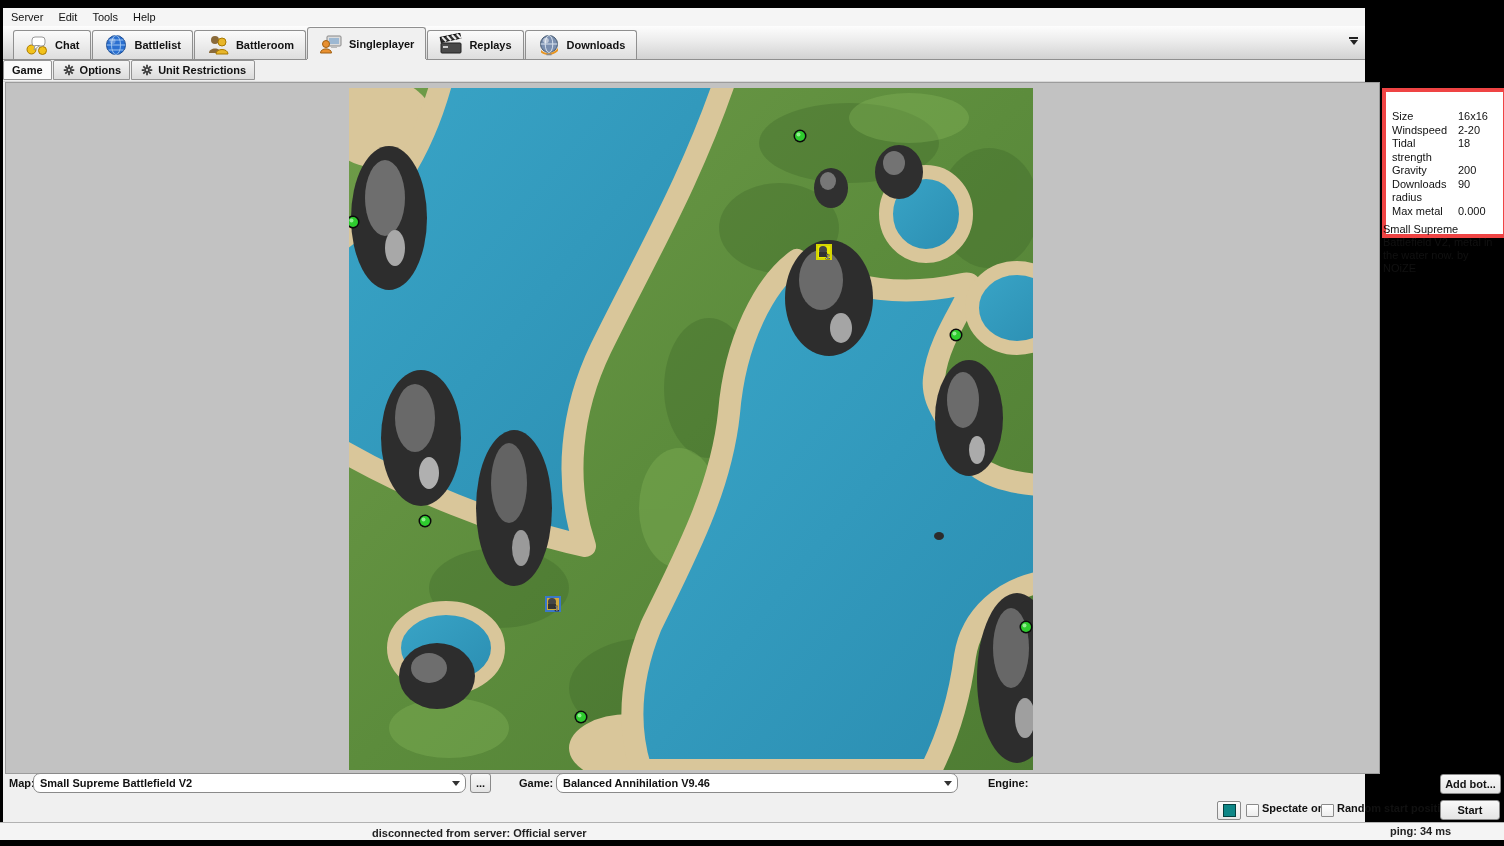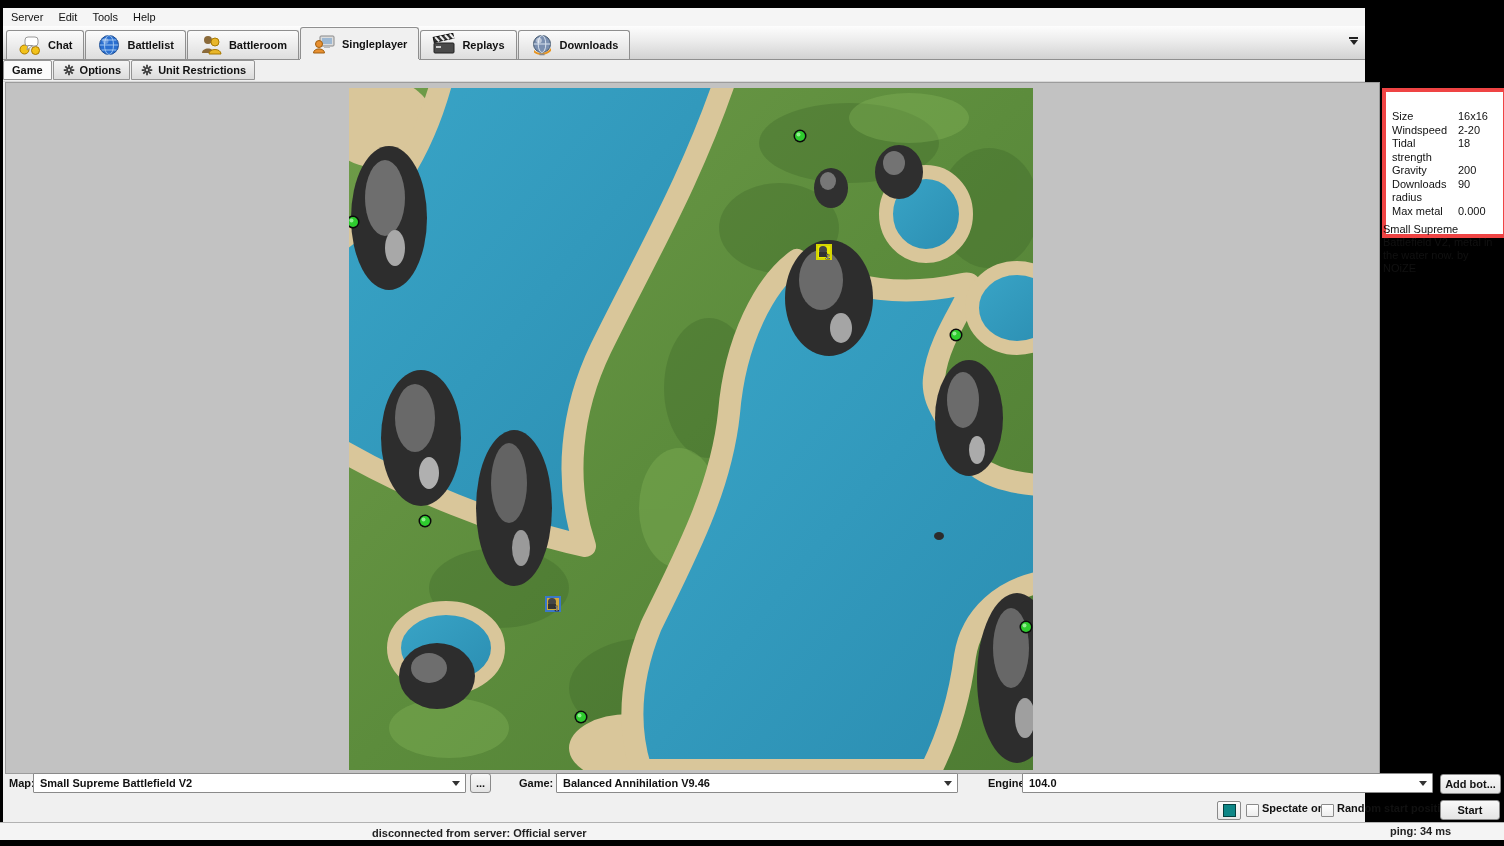--- a/index.html
+++ b/index.html
@@ -6,21 +6,21 @@
   body{width:1504px;height:846px;background:#000;position:relative;overflow:hidden;
        font-family:"Liberation Sans",sans-serif;color:#111}
   .app{position:absolute;left:3px;top:8px;width:1362px;height:814px;background:#f0f0f0}
 
   
   .menubar{height:18px;background:#f5f5f5;display:flex;align-items:center;padding-left:2px;font-size:11px}
   .menu-item{padding:2px 9px 2px 6px;cursor:default}
 
   
   .tabbar{position:relative;height:33px;background:linear-gradient(#fdfdfd,#ececec 45%,#d2d2d2);
-          border-bottom:1px solid #8f8f8f;display:flex;align-items:flex-end;padding-left:3px}
+          border-bottom:1px solid #8f8f8f;display:flex;align-items:flex-end;padding-left:10px}
   .tab{display:flex;align-items:center;gap:6px;height:28px;padding:0 11px;margin-right:1px;
        border:1px solid #8f8f8f;border-bottom:none;border-radius:3px 3px 0 0;
        background:linear-gradient(#fbfbfb,#dedede);font-size:11px;font-weight:bold;white-space:nowrap}
   .tab.selected{background:#f0f0f0;height:31px;z-index:2;box-shadow:0 2px 0 #f0f0f0}
   .ticon{width:24px;height:24px;display:inline-block}
   .ticon svg{width:24px;height:24px;display:block}
   .overflow{position:absolute;right:7px;bottom:10px;width:9px;cursor:default}
   .overflow .bar{height:2px;background:#222;margin-bottom:1px}
   .overflow .tri{width:0;height:0;border:4px solid transparent;border-top:5px solid #222;margin:0 auto}
 
@@ -43,21 +43,21 @@
               border:4px solid #ef4444;font-size:11px;padding-top:18px}
   .info-row{display:flex;padding:0 6px;line-height:13.5px}
   .info-label{width:66px}
   .info-value{flex:1}
   .map-desc{position:absolute;left:1380px;top:141px;width:118px;font-size:11px;line-height:13px}
 
   
   .row1{position:absolute;left:0;top:764px;width:1498px;height:24px;font-size:11px;font-weight:bold}
   .row2{position:absolute;left:0;top:789px;width:1498px;height:24px;font-size:11px;font-weight:bold}
   .flabel{position:absolute;top:5px}
-  .combo{position:absolute;top:1px;height:18px;background:#fff;border:1px solid #8a8a8a;border-radius:1px;
+  .combo{position:absolute;top:1px;height:18px;background:#fff;border:1px solid #8a8a8a;border-radius:7px;
          display:flex;align-items:center;padding:0 18px 0 6px;white-space:nowrap;overflow:hidden}
   .carrow{position:absolute;right:5px;top:7px;width:0;height:0;border:4px solid transparent;border-top:5px solid #333}
   .btn{position:absolute;background:linear-gradient(#f9f9f9,#e4e4e4);border:1px solid #8a8a8a;border-radius:3px;
        display:flex;align-items:center;justify-content:center;font-size:11px;font-weight:bold}
   .checkbox{position:absolute;top:7px;width:11px;height:11px;background:linear-gradient(#fff,#ededed);border:1px solid #8a8a8a;border-radius:1px}
   .color-btn{position:absolute;left:1214px;top:4px;width:22px;height:17px;background:linear-gradient(#fbfbfb,#e8e8e8);
              border:1px solid #8a8a8a;border-radius:2px;display:flex;align-items:center;justify-content:center}
   .color-swatch{width:11px;height:11px;border:1px solid #04403f}
 
   
@@ -364,24 +364,20 @@
       <span>Small Supreme Battlefield V2</span>
       <span class="carrow"></span>
     </div>
     <div class="btn" style="left:467px;top:1px;width:19px;height:18px">...</div>
     <span class="flabel" style="left:516px">Game:</span>
     <div class="combo" style="left:553px;width:376px">
       <span>Balanced Annihilation V9.46</span>
       <span class="carrow"></span>
     </div>
     <span class="flabel" style="left:985px">Engine:</span>
-    <div class="combo" style="left:1019px;width:385px">
-      <span>104.0</span>
-      <span class="carrow"></span>
-    </div>
     <div class="btn" style="left:1437px;top:2px;width:59px;height:18px">Add bot...</div>
   </div>
 
   <div class="row2">
     <div class="color-btn">
       <div class="color-swatch" id="color-swatch" style="background: rgb(13, 134, 134);"></div>
     </div>
     <div class="checkbox" style="left:1243px"></div>
     <span class="flabel" style="left:1259px">Spectate only</span>
     <div class="checkbox" style="left:1318px"></div>

